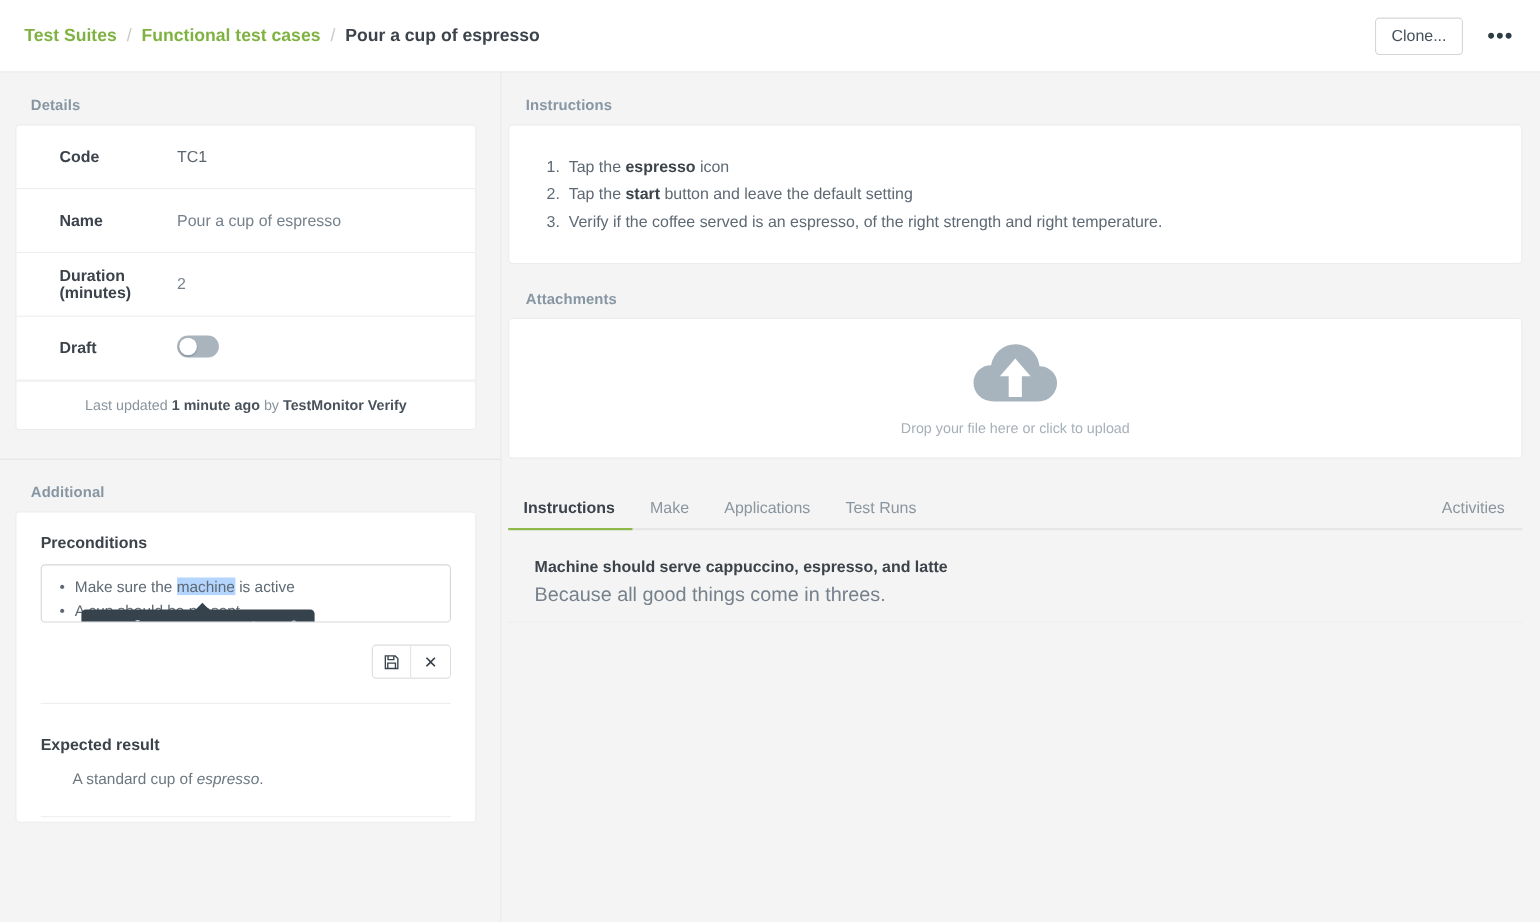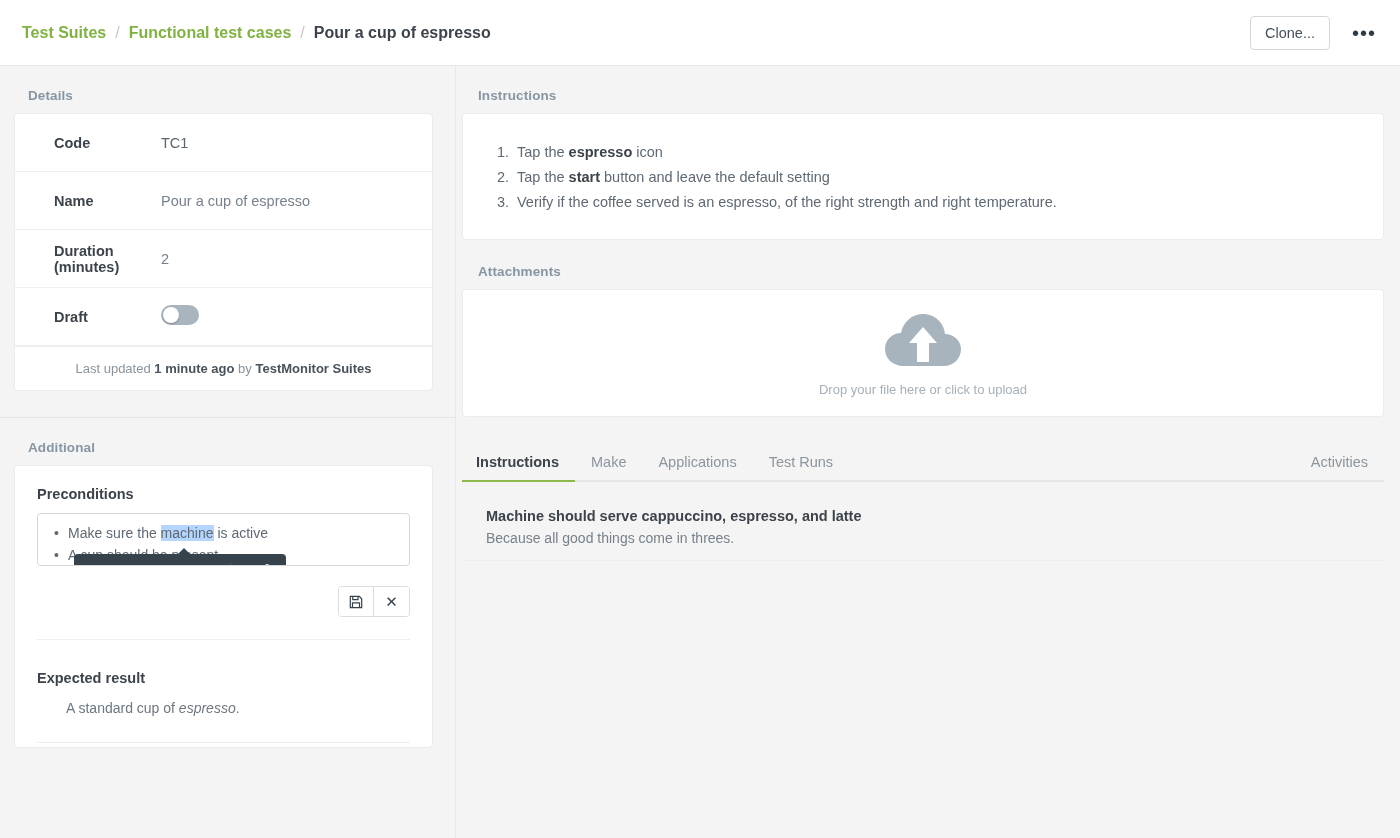--- a/index.html
+++ b/index.html
@@ -268,21 +268,21 @@
   .tab.active {
     color: #3c434b;
     font-weight: 700;
     border-bottom-color: #8cb94a;
   }
   .tabs-spacer { flex: 1; }
 
   .req-list { padding: 26px 16px 0 6px; }
   .req-item { padding: 0 0 14px 24px; border-bottom: 1px solid #ededed; }
   .req-title { font-size: 14.5px; font-weight: 700; color: #3c434b; margin-bottom: 6px; }
-  .req-desc { font-size: 14px; color: #76818c; }
+  .req-desc { font-size: 18px; color: #76818c; }
 </style>
 </head>
 <body>
 
 <div class="topbar">
   <div class="breadcrumb">
     <a class="crumb-link">Test Suites</a>
     <span class="crumb-sep">/</span>
     <a class="crumb-link">Functional test cases</a>
     <span class="crumb-sep">/</span>
@@ -315,21 +315,21 @@
       <div class="detail-row">
         <div class="detail-label">Draft</div>
         <div class="detail-value">
           <span class="toggle"><span class="knob"></span></span>
         </div>
       </div>
       <div class="card-footer">
         <span>Last updated</span>
         <b>1 minute ago</b>
         <span>by</span>
-        <b>TestMonitor Suites</b>
+        <b>TestMonitor Verify</b>
       </div>
     </div>
 
     <hr class="panel-divider">
 
     <div class="section-label">Additional</div>
 
     <div class="card">
       <div class="sub-card">
         <div class="field-title">Preconditions</div>

